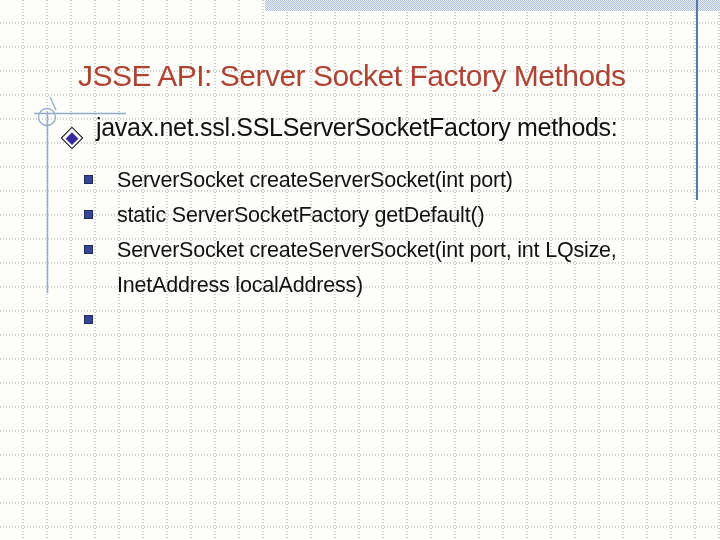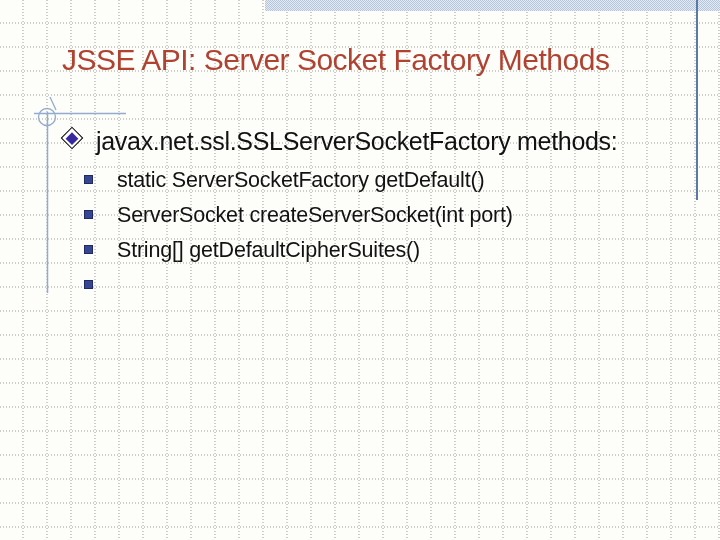--- a/index.html
+++ b/index.html
@@ -19,34 +19,34 @@
     background-position:11px 11px, 11px 11px;
   }
   .top-band{
     position:absolute;left:265px;top:0;width:455px;height:11px;
     background-image:conic-gradient(var(--band_blue) 25%, var(--band_blue_light) 0 50%, var(--band_blue) 0 75%, var(--band_blue_light) 0);
     background-size:2px 2px;
   }
   .right-line{position:absolute;left:696px;top:0;width:2px;height:200px;background:var(--accent_line_blue);}
   .ornament{position:absolute;left:0;top:0;pointer-events:none;}
   .title{
-    position:absolute;left:62px;top:42px;margin:0;width:620px;
+    position:absolute;left:62px;top:42px;margin:16px;width:620px;
     font-size:30px;font-weight:400;line-height:36px;letter-spacing:-0.5px;
     color:var(--title);white-space:nowrap;
   }
   .diamond-outer{
     position:absolute;left:64px;top:130px;width:14px;height:14px;
     background:#fff;border:1px solid #000;transform:rotate(45deg);
   }
   .diamond-inner{
     position:absolute;left:2.5px;top:2.5px;width:9px;height:9px;
     background:var(--diamond_bullet);
   }
   .main-bullet-text{
-    position:absolute;left:96px;top:126px;width:600px;
+    position:absolute;left:96px;top:112px;width:600px;
     font-size:25px;line-height:30px;letter-spacing:-0.3px;color:var(--body_text);
     white-space:nowrap;
   }
   .items{position:absolute;left:84px;top:163px;width:600px;}
   .item{
     position:relative;padding-left:33px;
     font-size:21.5px;line-height:35px;letter-spacing:-0.2px;color:var(--body_text);
   }
   .sq{
     position:absolute;left:0;top:12px;width:9px;height:9px;
@@ -72,31 +72,31 @@
   <h1 class="title">JSSE API: Server Socket Factory Methods</h1>
 
   <span class="diamond-outer">
     <span class="diamond-inner"></span>
   </span>
   <div class="main-bullet-text">javax.net.ssl.SSLServerSocketFactory methods:</div>
 
   <div class="items">
     <div class="item">
       <span class="sq"></span>
+      <span>ServerSocket createServerSocket(int port)</span>
+    </div>
+    <div class="item">
+      <span class="sq"></span>
       <span>static ServerSocketFactory getDefault()</span>
     </div>
     <div class="item">
       <span class="sq"></span>
-      <span>ServerSocket createServerSocket(int port)</span>
+      <span>ServerSocket createServerSocket(int port, int LQsize, InetAddress localAddress)</span>
     </div>
     <div class="item">
       <span class="sq"></span>
-    </div>
-    <div class="item">
-      <span class="sq"></span>
-      <span>String[] getDefaultCipherSuites()</span>
     </div>
     <div class="item">
       <span class="sq"></span>
     </div>
   </div>
 
 </div>
 
 </body></html>

